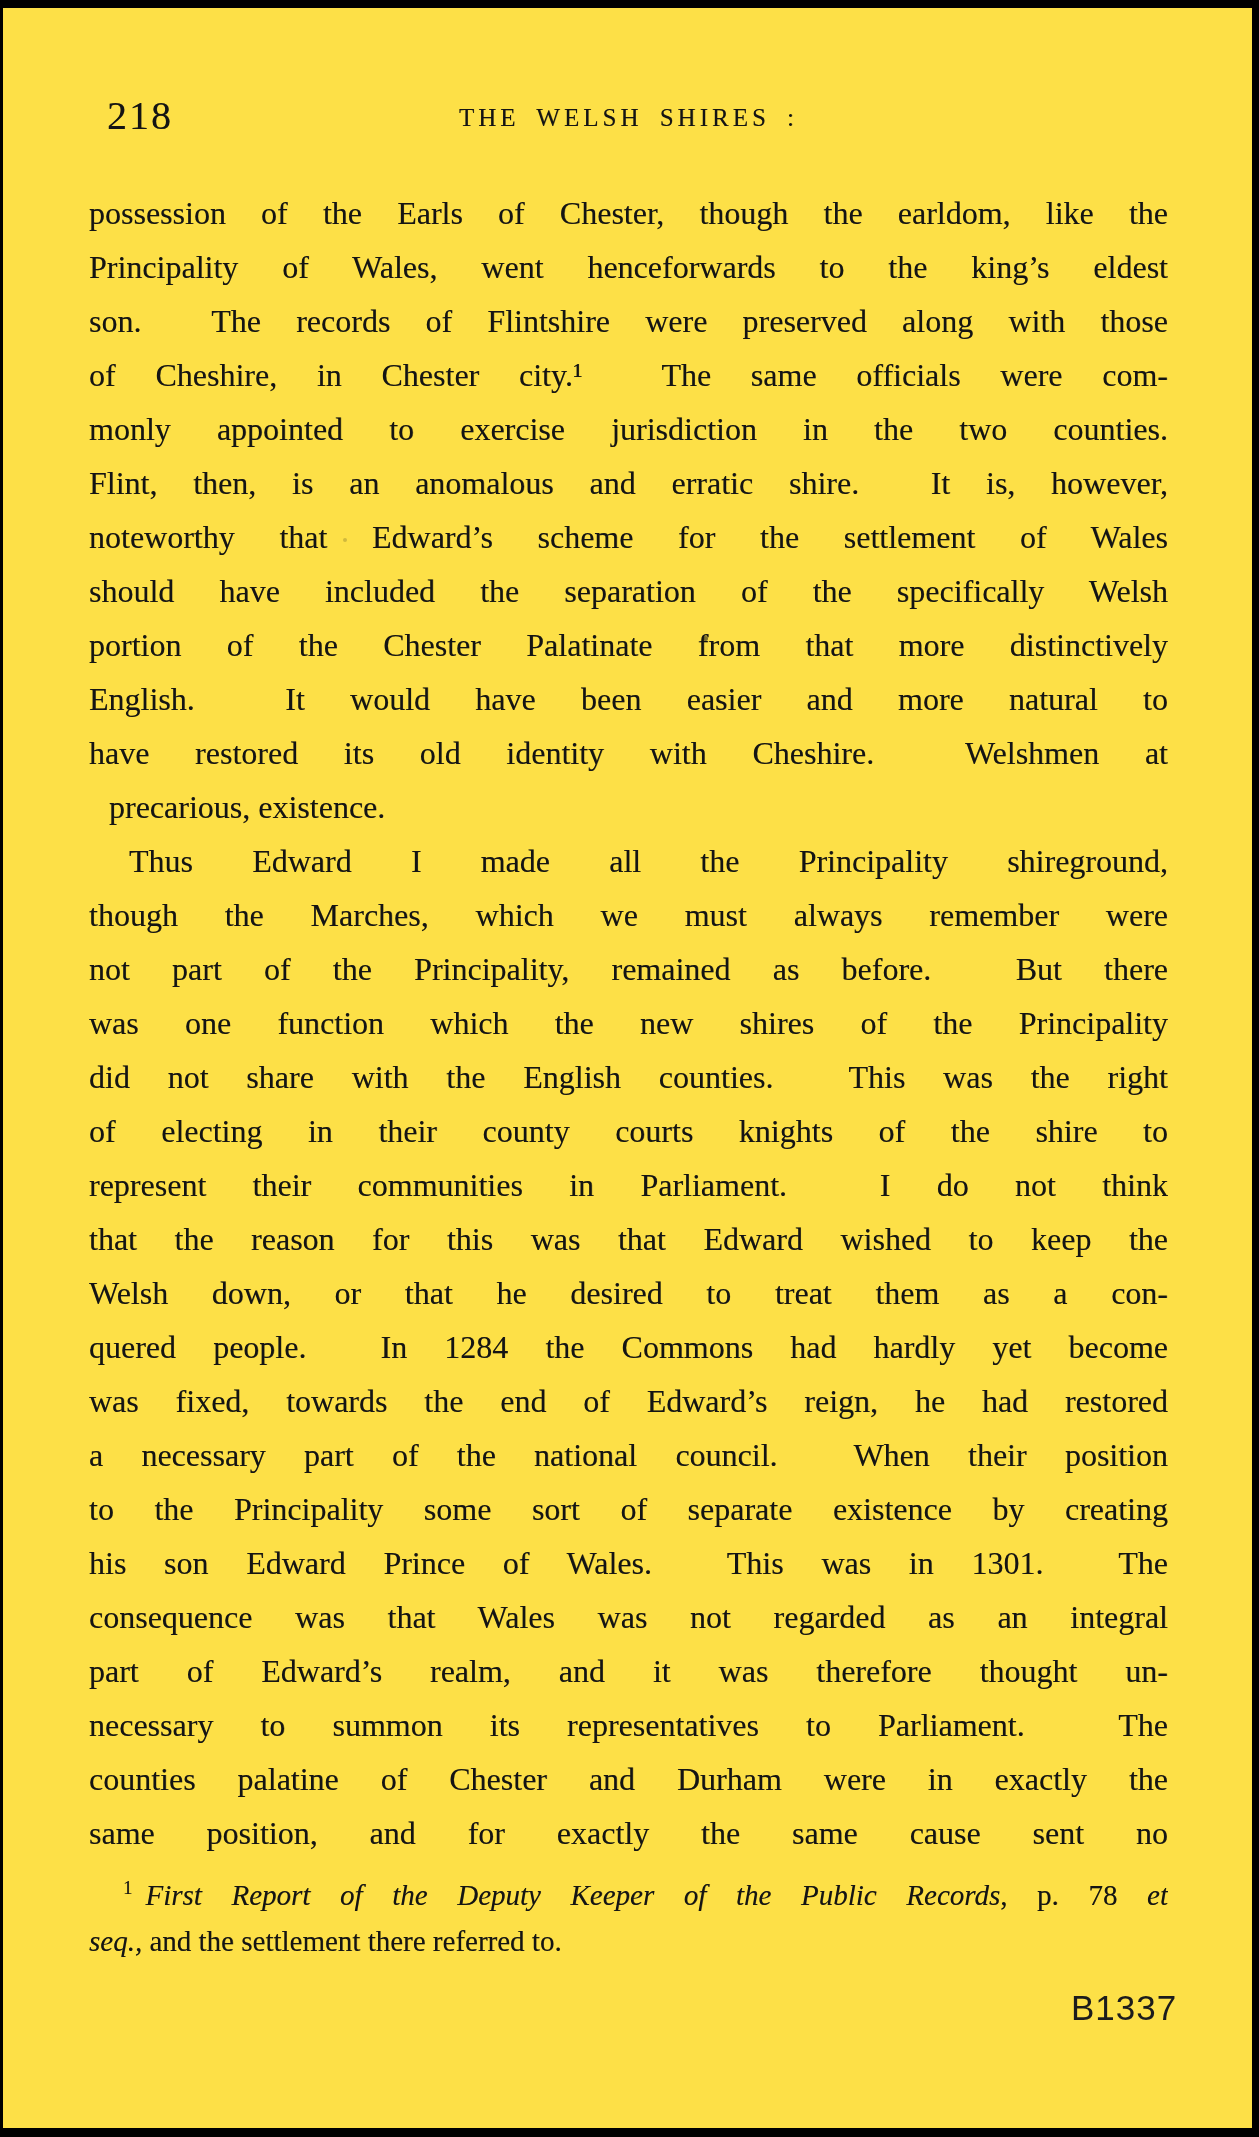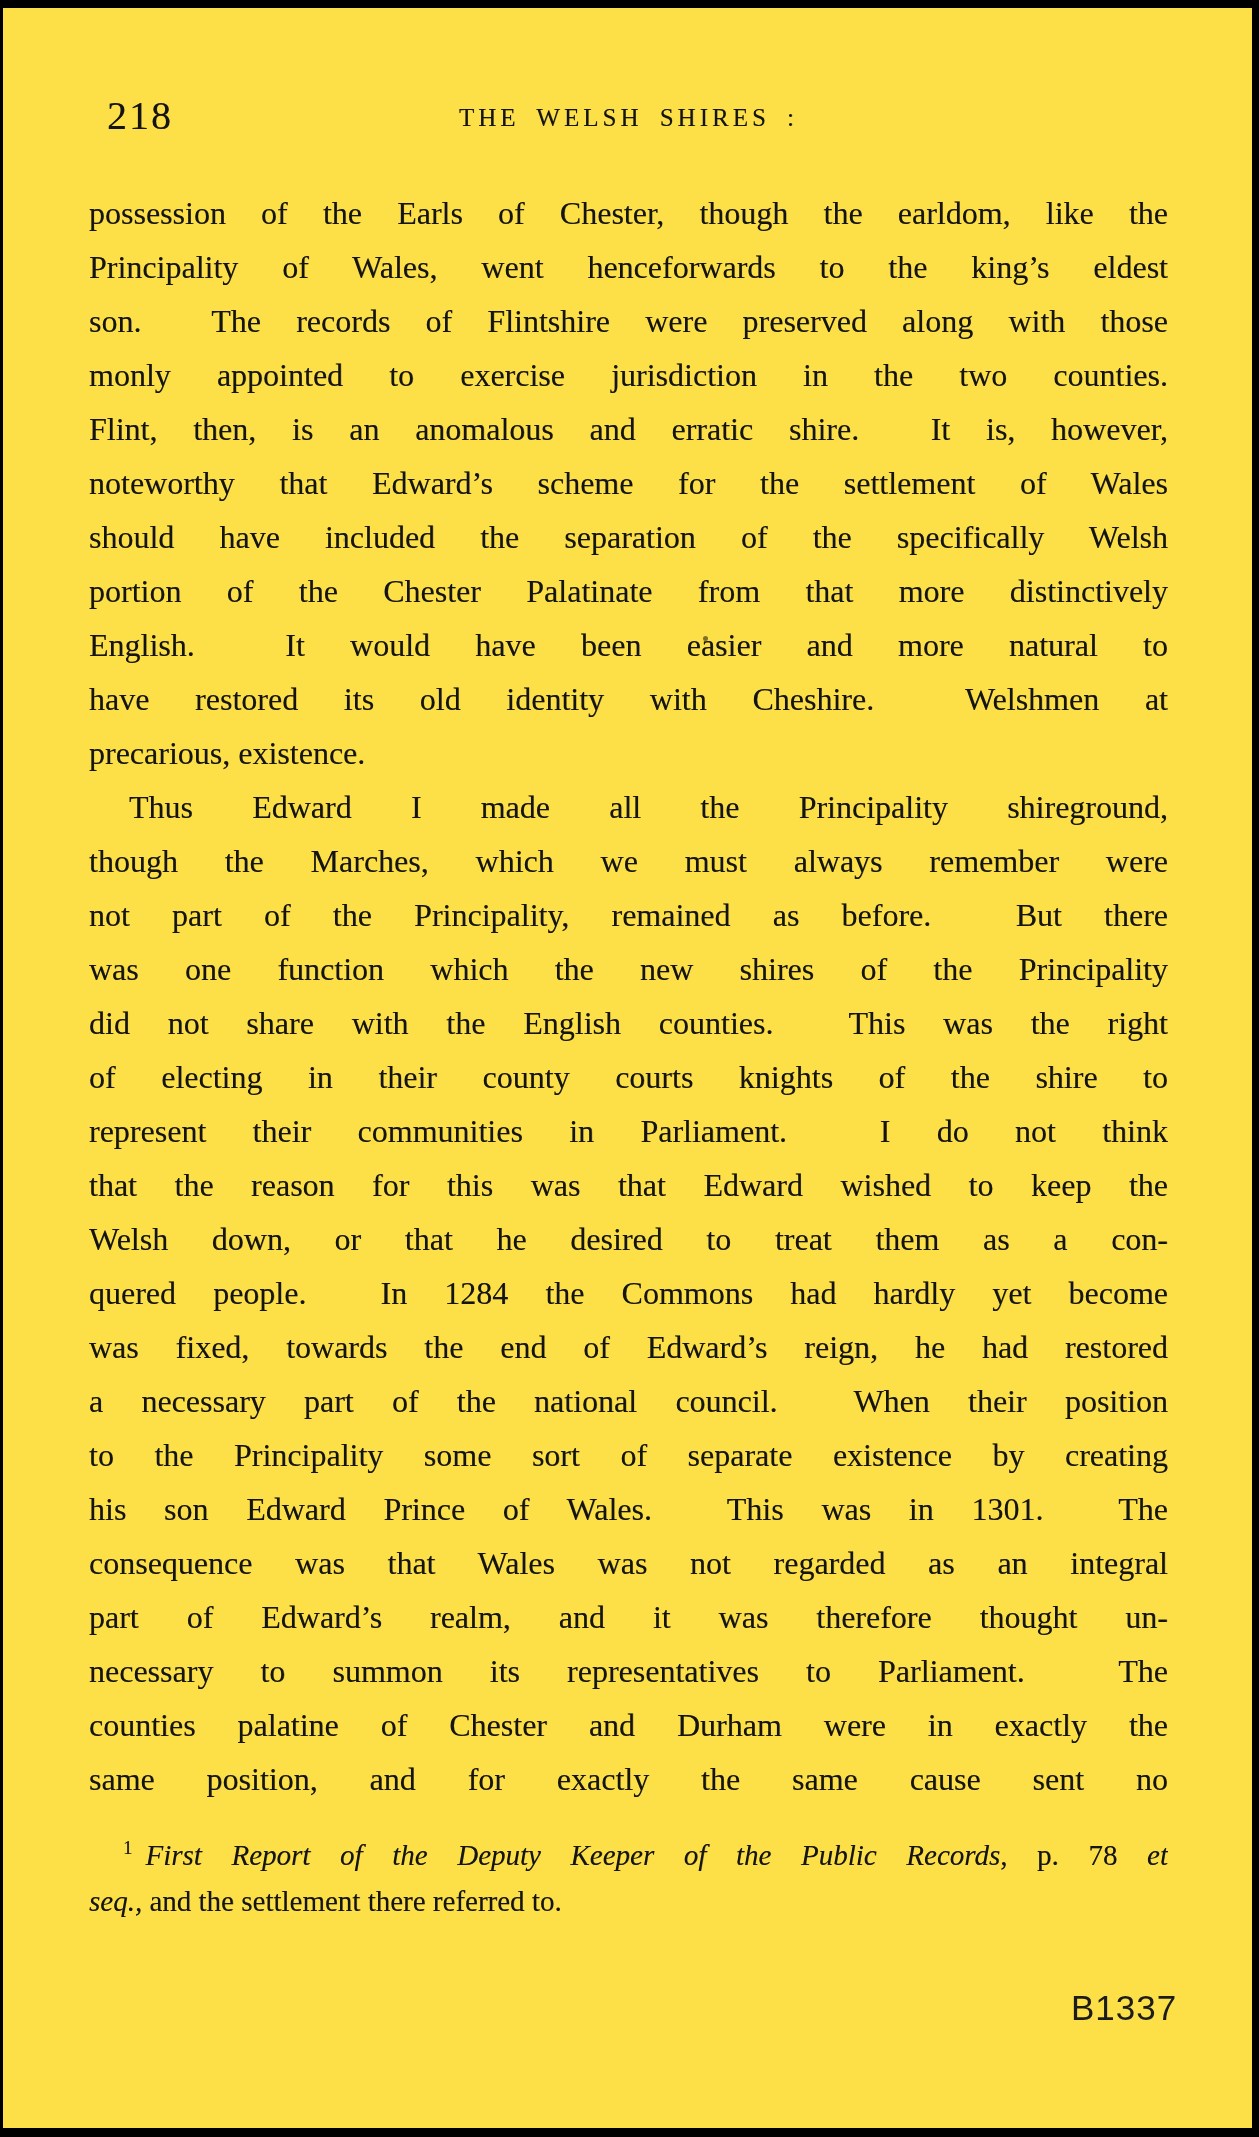--- a/index.html
+++ b/index.html
@@ -48,26 +48,27 @@
     font-size: 32px;
     line-height: 54px;
     height: 54px;
     overflow: hidden;
     text-align: justify;
     text-align-last: justify;
     white-space: pre-wrap;
   }
   .bline.lastline {
     text-align-last: left;
+    margin-left: 20px;
   }
   .bline.indent {
     text-indent: 40px;
   }
   .footnote {
-    margin: 26px 84px 0 86px;
+    margin: 12px 84px 0 86px;
     font-size: 29px;
   }
   .fline {
     line-height: 46px;
     height: 46px;
     overflow: hidden;
   }
   .fline.f1 {
     text-align: justify;
     text-align-last: justify;
@@ -104,20 +105,21 @@
   <header class="header">
     <span class="pagenum">218</span>
     <span class="title">THE WELSH SHIRES :</span>
   </header>
 
   <main class="bodytext">
     <div class="para">
         <div class="bline">possession of the Earls of Chester, though the earldom, like the</div>
         <div class="bline">Principality of Wales, went henceforwards to the king’s eldest</div>
         <div class="bline">son.  The records of Flintshire were preserved along with those</div>
+        <div class="bline">of Cheshire, in Chester city.¹  The same officials were com-</div>
         <div class="bline">monly appointed to exercise jurisdiction in the two counties.</div>
         <div class="bline">Flint, then, is an anomalous and erratic shire.  It is, however,</div>
         <div class="bline">noteworthy that Edward’s scheme for the settlement of Wales</div>
         <div class="bline">should have included the separation of the specifically Welsh</div>
         <div class="bline">portion of the Chester Palatinate from that more distinctively</div>
         <div class="bline">English.  It would have been easier and more natural to</div>
         <div class="bline">have restored its old identity with Cheshire.  Welshmen at</div>
         <div class="bline lastline">precarious, existence.</div>
       </div>
     <div class="para">

